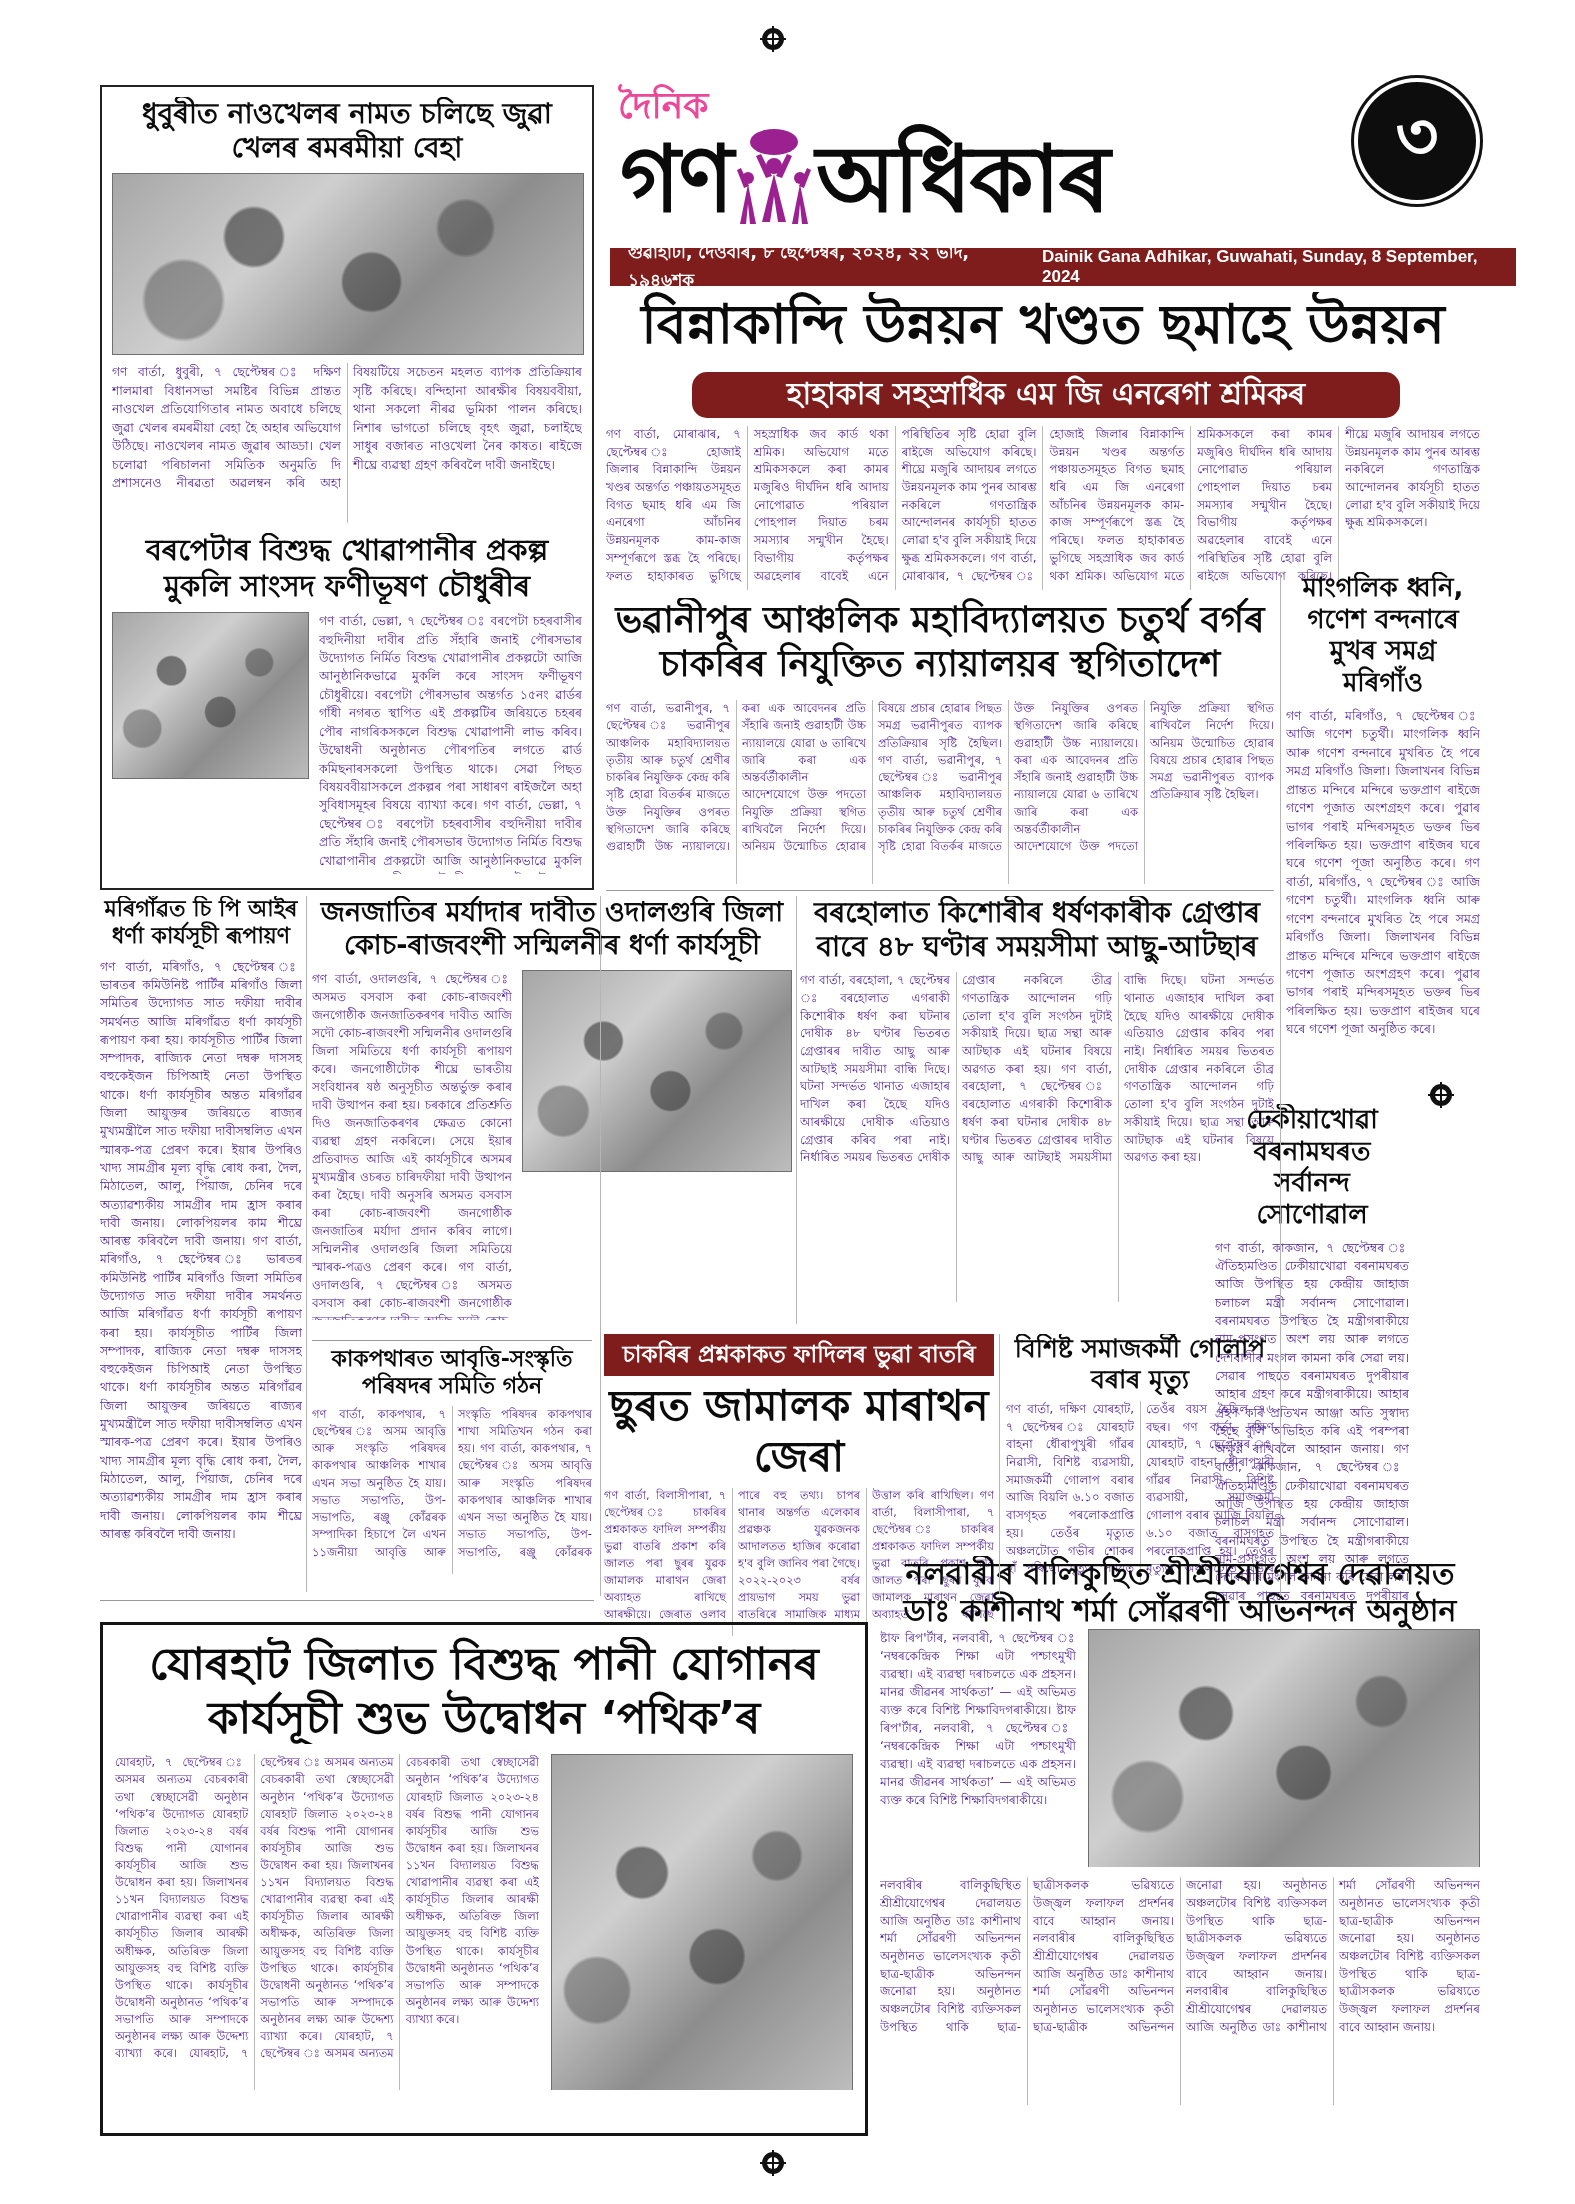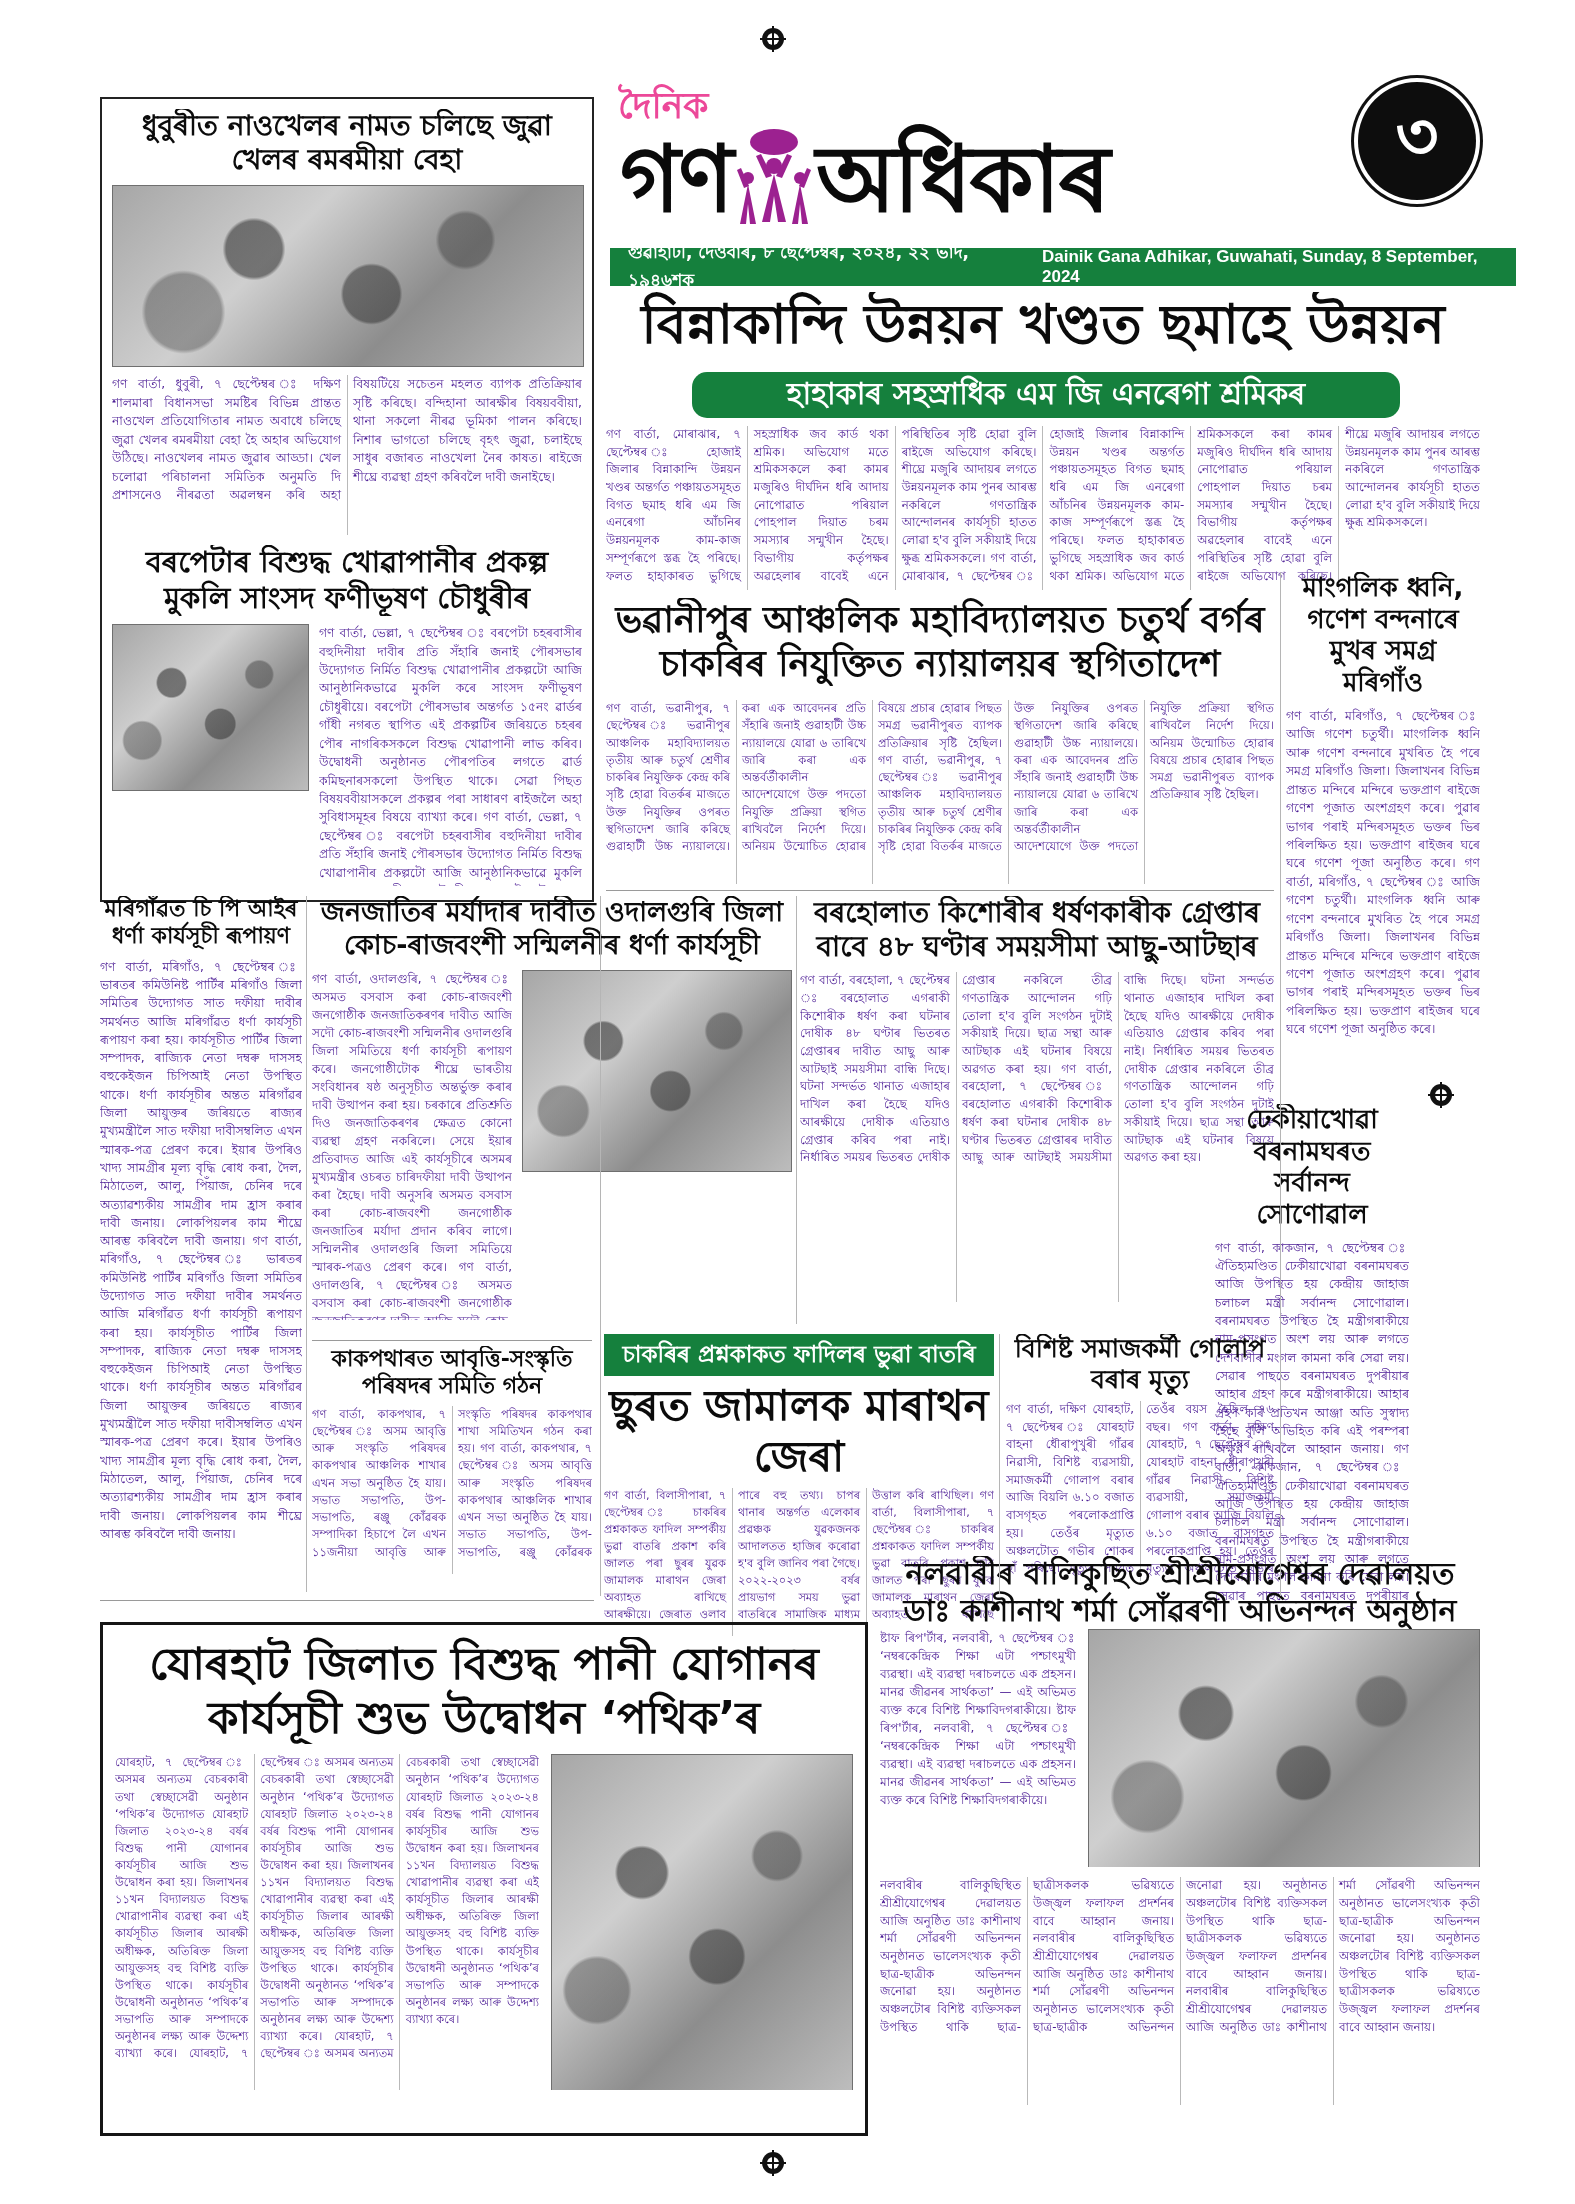--- a/index.html
+++ b/index.html
@@ -4,21 +4,21 @@
 <style>
   html,body{margin:0;padding:0;background:#e9e7e2;}
   .page{
     position:relative;width:1575px;height:2204px;margin:0 auto;
     background:#ffffff;overflow:hidden;
     font-family:"DejaVu Sans",sans-serif;color:#1c1c1c;
   }
   .abs{position:absolute;}
   .headline{font-weight:bold;text-align:center;color:#0b0b0b;line-height:1.22;overflow:hidden;}
   .body-text{text-align:justify;color:#4c1d95;overflow:hidden;line-height:1.5;}
-  .bar{background:#15803d;color:#ffffff;font-weight:bold;display:flex;align-items:center;justify-content:center;overflow:hidden;gap:20px;}
+  .bar{background:#7f1d1d;color:#ffffff;font-weight:bold;display:flex;align-items:center;justify-content:center;overflow:hidden;gap:20px;}
   .photo{border:1px solid #6f6f6f;
     background:
       radial-gradient(circle at 30% 35%, rgba(40,40,40,.55) 0 8%, transparent 9%),
       radial-gradient(circle at 55% 60%, rgba(30,30,30,.45) 0 10%, transparent 11%),
       radial-gradient(circle at 75% 30%, rgba(70,70,70,.5) 0 7%, transparent 8%),
       radial-gradient(circle at 15% 70%, rgba(60,60,60,.4) 0 9%, transparent 10%),
       linear-gradient(135deg,#a6a6a6 0%,#cfcfcf 35%,#8d8d8d 65%,#bdbdbd 100%);
   }
   .cols-2{column-count:2;column-gap:12px;column-rule:1px solid #b9b9b9;}
   .cols-3{column-count:3;column-gap:12px;column-rule:1px solid #b9b9b9;}
@@ -89,21 +89,21 @@
 
   <div class="page-circle abs" style="left:1358px;top:82px;width:118px;height:118px;">
     <span>৩</span>
   </div>
 
   <div class="bar dateline abs" style="left:610px;top:248px;width:870px;height:38px;">
     <span>গুৱাহাটী, দেওবাৰ, ৮ ছেপ্টেম্বৰ, ২০২৪, ২২ ভাদ, ১৯৪৬শক</span>
     <span class="en">Dainik Gana Adhikar, Guwahati, Sunday, 8 September, 2024</span>
   </div>
 
-  <div class="boxed abs" style="left:100px;top:85px;width:494px;height:805px;padding:10px;box-sizing:border-box;margin-top:12px;">
+  <div class="boxed abs" style="left:100px;top:85px;width:494px;height:805px;padding:10px;box-sizing:border-box;">
     <div class="headline" style="font-size:28px;">ধুবুৰীত নাওখেলৰ নামত চলিছে জুৱা খেলৰ ৰমৰমীয়া বেহা</div>
     <div class="photo" style="width:100%;height:180px;margin:8px 0;"></div>
     <div class="body-text cols-2" style="font-size:12.3px;height:160px;">গণ বাৰ্তা, ধুবুৰী, ৭ ছেপ্টেম্বৰ ঃ দক্ষিণ শালমাৰা বিধানসভা সমষ্টিৰ বিভিন্ন প্ৰান্তত নাওখেল প্ৰতিযোগিতাৰ নামত অবাধে চলিছে জুৱা খেলৰ ৰমৰমীয়া বেহা হৈ অহাৰ অভিযোগ উঠিছে। নাওখেলৰ নামত জুৱাৰ আড্ডা। খেল চলোৱা পৰিচালনা সমিতিক অনুমতি দি প্ৰশাসনেও নীৰৱতা অৱলম্বন কৰি অহা বিষয়টিয়ে সচেতন মহলত ব্যাপক প্ৰতিক্ৰিয়াৰ সৃষ্টি কৰিছে। বন্দিহানা আৰক্ষীৰ বিষয়ববীয়া, থানা সকলো নীৰৱ ভূমিকা পালন কৰিছে। নিশাৰ ভাগতো চলিছে বৃহৎ জুৱা, চলাইছে সাধুৰ বজাৰত নাওখেলা নৈৰ কাষত। ৰাইজে শীঘ্ৰে ব্যৱস্থা গ্ৰহণ কৰিবলৈ দাবী জনাইছে।</div>
     <div class="headline" style="font-size:29px;margin-top:10px;">বৰপেটাৰ বিশুদ্ধ খোৱাপানীৰ প্ৰকল্প মুকলি সাংসদ ফণীভূষণ চৌধুৰীৰ</div>
     <div style="margin-top:8px;overflow:hidden;height:262px;">
       <div class="photo" style="width:195px;height:165px;float:left;margin:0 10px 6px 0;"></div>
       <div class="body-text" style="font-size:12.3px;height:262px;">গণ বাৰ্তা, ভেল্লা, ৭ ছেপ্টেম্বৰ ঃ বৰপেটা চহৰবাসীৰ বহুদিনীয়া দাবীৰ প্ৰতি সঁহাৰি জনাই পৌৰসভাৰ উদ্যোগত নিৰ্মিত বিশুদ্ধ খোৱাপানীৰ প্ৰকল্পটো আজি আনুষ্ঠানিকভাৱে মুকলি কৰে সাংসদ ফণীভূষণ চৌধুৰীয়ে। বৰপেটা পৌৰসভাৰ অন্তৰ্গত ১৫নং ৱাৰ্ডৰ গাঁধী নগৰত স্থাপিত এই প্ৰকল্পটিৰ জৰিয়তে চহৰৰ পৌৰ নাগৰিকসকলে বিশুদ্ধ খোৱাপানী লাভ কৰিব। উদ্বোধনী অনুষ্ঠানত পৌৰপতিৰ লগতে ৱাৰ্ড কমিছনাৰসকলো উপস্থিত থাকে। সেৱা পিছত বিষয়ববীয়াসকলে প্ৰকল্পৰ পৰা সাধাৰণ ৰাইজলৈ অহা সুবিধাসমূহৰ বিষয়ে ব্যাখ্যা কৰে। গণ বাৰ্তা, ভেল্লা, ৭ ছেপ্টেম্বৰ ঃ বৰপেটা চহৰবাসীৰ বহুদিনীয়া দাবীৰ প্ৰতি সঁহাৰি জনাই পৌৰসভাৰ উদ্যোগত নিৰ্মিত বিশুদ্ধ খোৱাপানীৰ প্ৰকল্পটো আজি আনুষ্ঠানিকভাৱে মুকলি কৰে সাংসদ ফণীভূষণ চৌধুৰীয়ে। বৰপেটা পৌৰসভাৰ অন্তৰ্গত ১৫নং ৱাৰ্ডৰ গাঁধী নগৰত স্থাপিত এই প্ৰকল্পটিৰ জৰিয়তে চহৰৰ পৌৰ নাগৰিকসকলে বিশুদ্ধ খোৱাপানী লাভ কৰিব। উদ্বোধনী অনুষ্ঠানত পৌৰপতিৰ লগতে ৱাৰ্ড কমিছনাৰসকলো উপস্থিত থাকে। সেৱা পিছত বিষয়ববীয়াসকলে প্ৰকল্পৰ পৰা সাধাৰণ ৰাইজলৈ অহা সুবিধাসমূহৰ বিষয়ে ব্যাখ্যা কৰে।</div>
     </div>
   </div>
 

